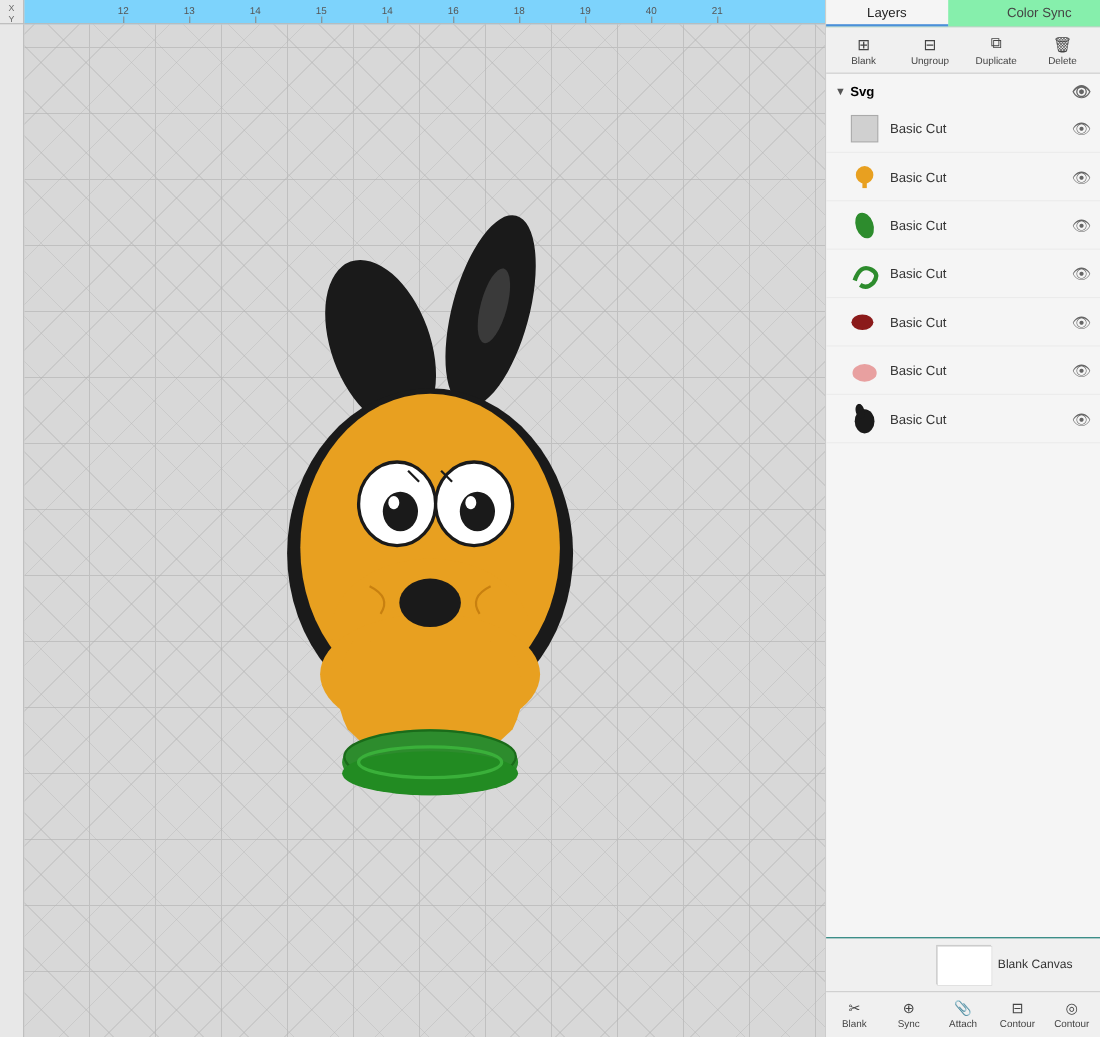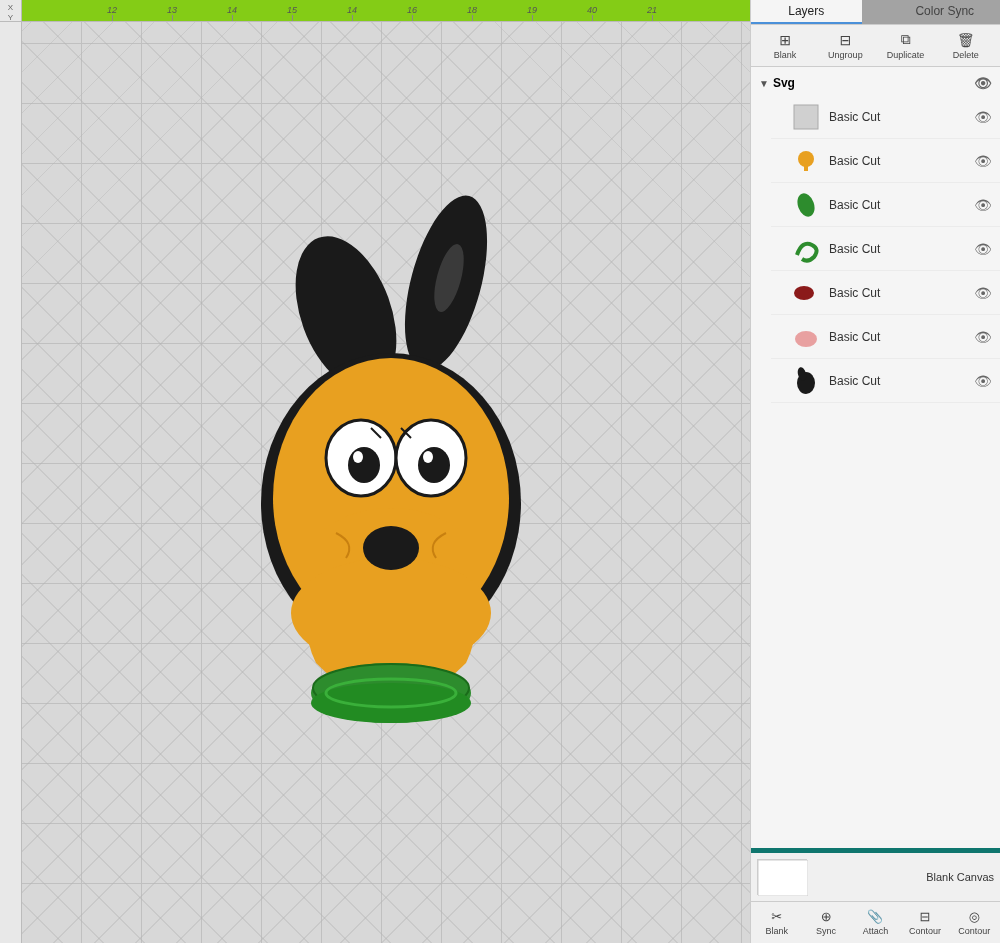--- a/index.html
+++ b/index.html
@@ -26,25 +26,24 @@
       background: #e8e8e8;
       border-right: 1px solid #bbb;
       border-bottom: 1px solid #bbb;
       z-index: 10;
     }
 
     .ruler-h {
       position: absolute;
       top: 0; left: 22px; right: 0;
       height: 22px;
-      background: #84cc16;
+      background: #7dd3fc;
       border-bottom: 1px solid #bbb;
       z-index: 9;
       overflow: hidden;
-      font-style: italic;
     }
 
     .ruler-v {
       position: absolute;
       top: 22px; left: 0;
       width: 22px; bottom: 0;
       background: #e8e8e8;
       border-right: 1px solid #bbb;
       z-index: 9;
       overflow: hidden;
@@ -122,21 +121,21 @@
       width: 250px;
       background: #f5f5f5;
       border-left: 1px solid #ccc;
       display: flex;
       flex-direction: column;
     }
 
     .panel-tabs {
       display: flex;
       border-bottom: 1px solid #ccc;
-      background: #a3a3a3;
+      background: #86efac;
       gap: 28px;
     }
 
     .panel-tab {
       flex: 1;
       padding: 4px 8px;
       text-align: center;
       font-size: 12px;
       font-weight: 500;
       color: #444;
@@ -199,21 +198,20 @@
     }
 
     .layer-item {
       display: flex;
       align-items: center;
       padding: 6px 8px 6px 20px;
       gap: 8px;
       border-bottom: 1px solid #ebebeb;
       cursor: pointer;
       min-height: 44px;
-      margin-left: 20px;
     }
 
     .layer-thumb {
       width: 30px;
       height: 30px;
       flex-shrink: 0;
       display: flex;
       align-items: center;
       justify-content: center;
     }
@@ -232,24 +230,24 @@
     .eye-icon {
       color: #666;
       font-size: 14px;
       cursor: pointer;
     }
 
     
     .bottom-panel {
       display: flex;
       align-items: center;
-      justify-content: space-between;
-      padding: 6px 6px;
+      justify-content: flex-end;
+      padding: 6px 25px;
       background: #f0f0f0;
-      border-top: 5px solid #0f766e;
+      border-top: 1px solid #0f766e;
     }
 
     .canvas-preview {
       width: 50px;
       height: 36px;
       background: white;
       border: 1px solid #ccc;
     }
 
     .blank-canvas-label {

